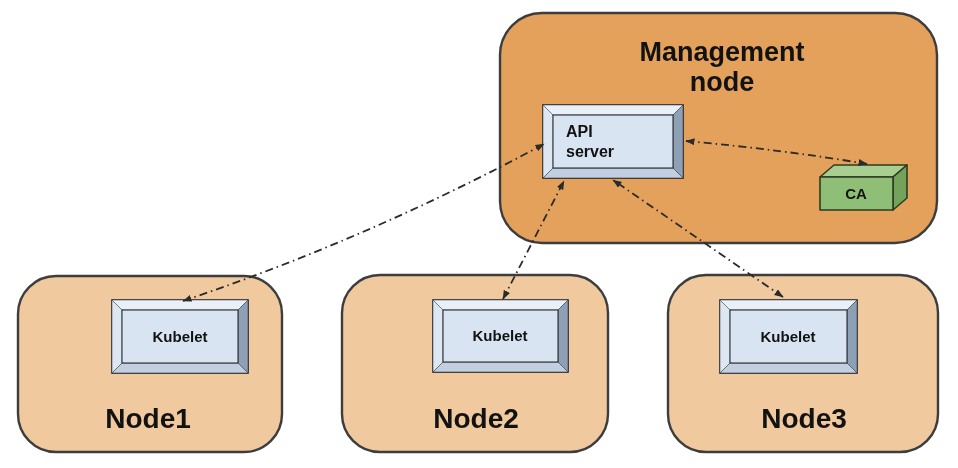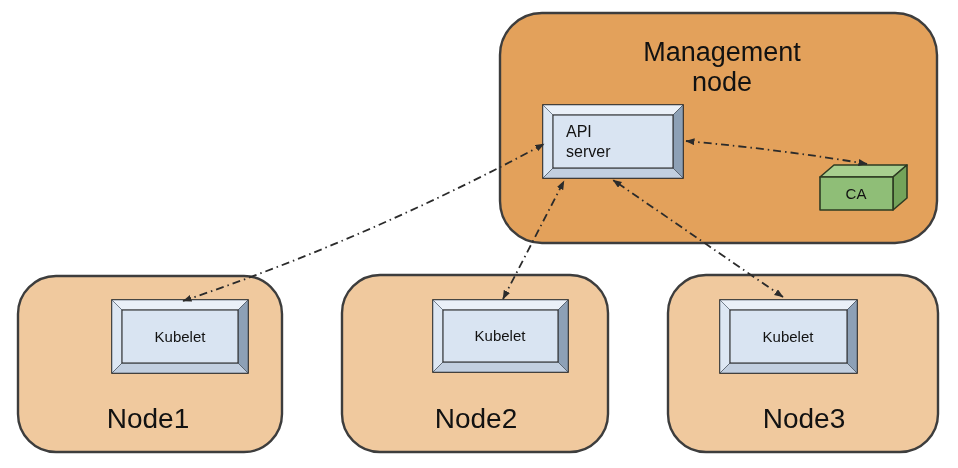--- a/index.html
+++ b/index.html
@@ -7,20 +7,21 @@
     padding: 0;
     background: #ffffff;
     font-family: "Liberation Sans", sans-serif;
   }
   .canvas-wrap {
     position: relative;
     width: 958px;
     height: 468px;
     background: #ffffff;
     overflow: hidden;
+    font-weight: bold;
   }
   svg { display: block; }
   text {
     font-family: "Liberation Sans", sans-serif;
     fill: #121212;
   }
   .zone-title   { font-size: 27px; }
   .node-title   { font-size: 28px; }
   .box-label    { font-size: 15px; }
   .api-label    { font-size: 16px; }

